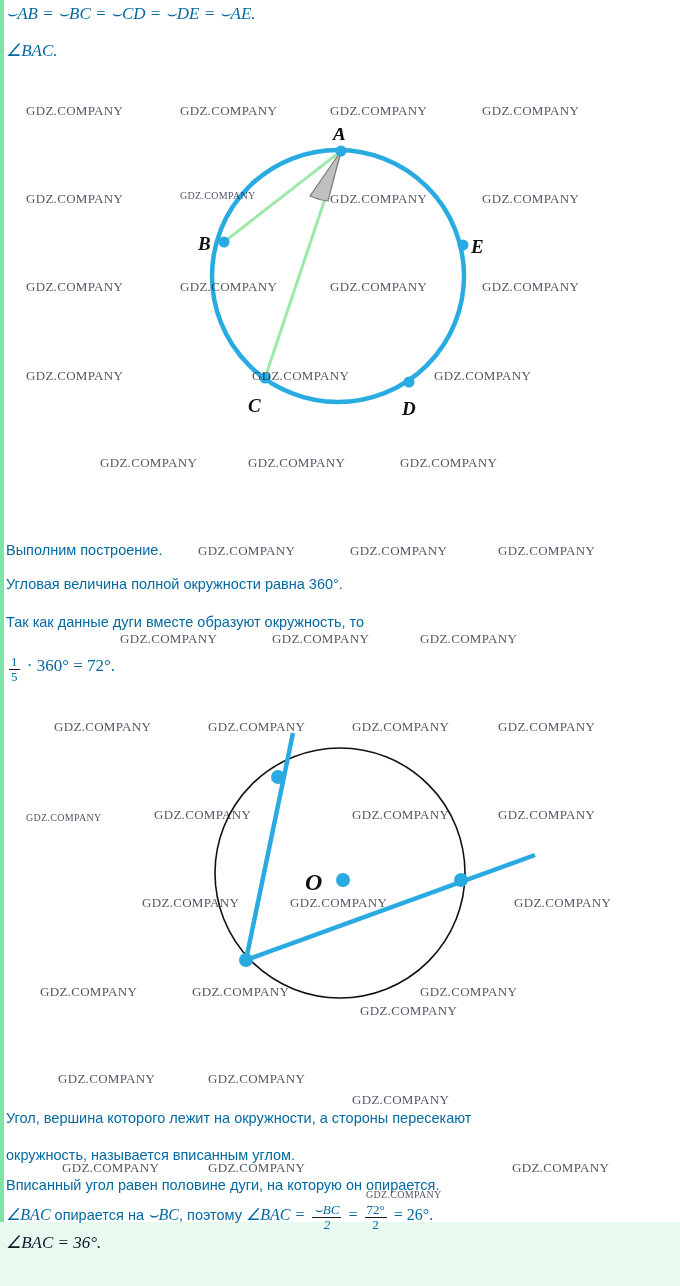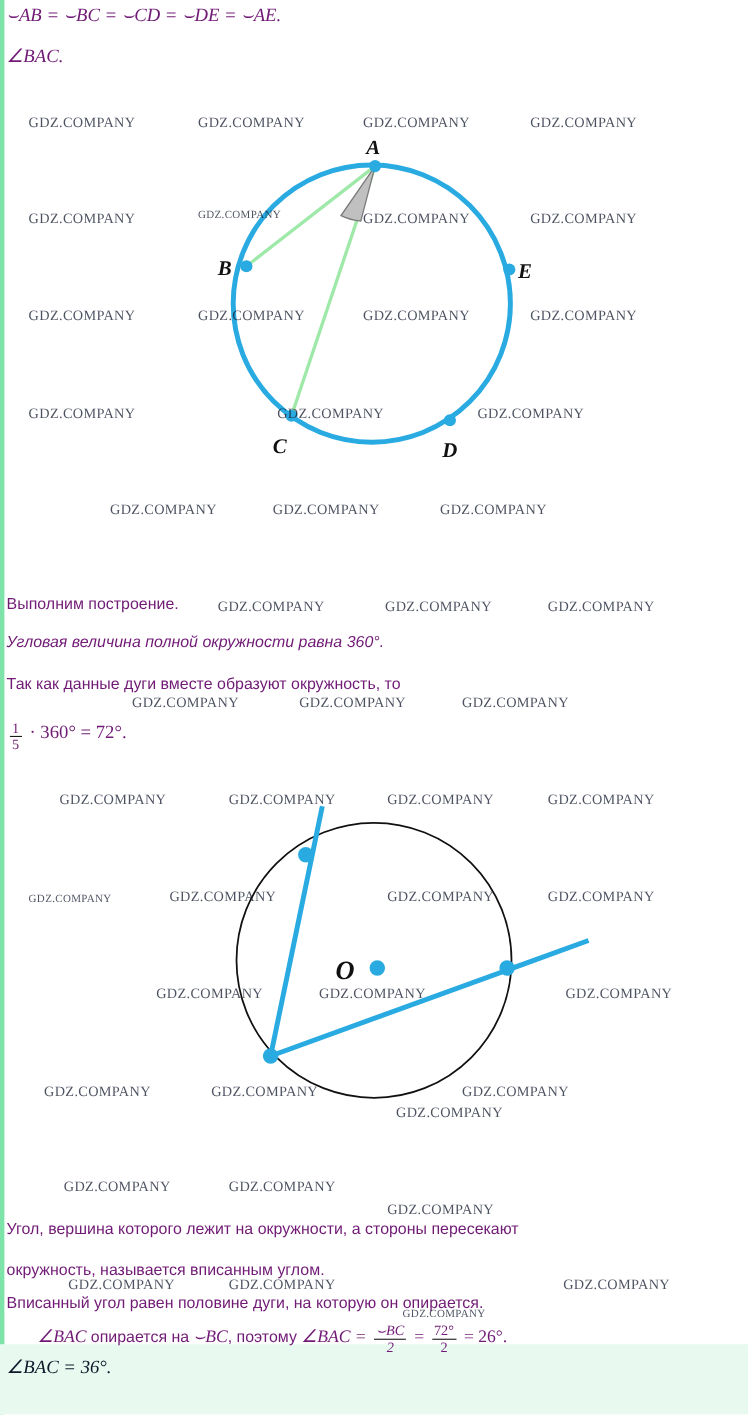--- a/index.html
+++ b/index.html
@@ -31,21 +31,21 @@
     opacity:.75;
     white-space:nowrap;
     letter-spacing:.3px;
   }
 
   
   .line{
     position:absolute;
     font-family:"Liberation Sans", sans-serif;
     font-size:14.5px;
-    color:#701a75;
+    color:#0369a1;
     white-space:nowrap;
     z-index:2;
   }
   .math{
     font-family:"Liberation Serif", serif;
     font-style:italic;
     font-size:17px;
   }
   .mathup{font-style:normal;}
 
@@ -109,21 +109,21 @@
 
       <text class="lbl" x="143" y="12">A</text>
       <text class="lbl" x="8" y="122">B</text>
       <text class="lbl" x="281" y="125">E</text>
       <text class="lbl" x="58" y="284">C</text>
       <text class="lbl" x="212" y="287">D</text>
     </svg>
   </div>
 
   <div class="line" style="left:6px;top:542px;"><span>Выполним построение.</span></div>
-  <div class="line" style="left:6px;top:576px;font-style:italic;"><span>Угловая величина полной окружности равна 360°.</span></div>
+  <div class="line" style="left:6px;top:576px;"><span>Угловая величина полной окружности равна 360°.</span></div>
   <div class="line" style="left:6px;top:614px;"><span>Так как данные дуги вместе образуют окружность, то</span></div>
 
   <div class="line math" style="left:6px;top:655px;">
     <span class="frac">
       <span class="num">1</span>
       <span class="den">5</span>
     </span>
     <span class="mathup">· 360° = 72°.</span>
   </div>
 
@@ -139,21 +139,21 @@
       <circle cx="256" cy="155" r="7" fill="#29abe2"></circle>
       <circle cx="138" cy="155" r="7" fill="#29abe2"></circle>
       <text class="lbl" x="100" y="165" style="font-size:24px;">O</text>
     </svg>
   </div>
 
   <div class="line" style="left:6px;top:1147px;"><span>окружность, называется вписанным углом.</span></div>
   <div class="line" style="left:6px;top:1110px;"><span>Угол, вершина которого лежит на окружности, а стороны пересекают</span></div>
   <div class="line" style="left:6px;top:1177px;"><span>Вписанный угол равен половине дуги, на которую он опирается.</span></div>
 
-  <div class="line math" style="left:6px;top:1203px;font-size:16px;margin-left:28px;">
+  <div class="line math" style="left:6px;top:1203px;font-size:16px;">
     <span>∠BAC</span>
     <span class="mathup" style="font-family:'Liberation Sans',sans-serif;font-size:14.5px;">опирается на</span>
     <span>⌣BC</span><span class="mathup" style="font-family:'Liberation Sans',sans-serif;font-size:14.5px;">, поэтому</span>
     <span>∠BAC =</span>
     <span class="frac it">
       <span class="num">⌣BC</span>
       <span class="den">2</span>
     </span>
     <span class="mathup">=</span>
     <span class="frac">

